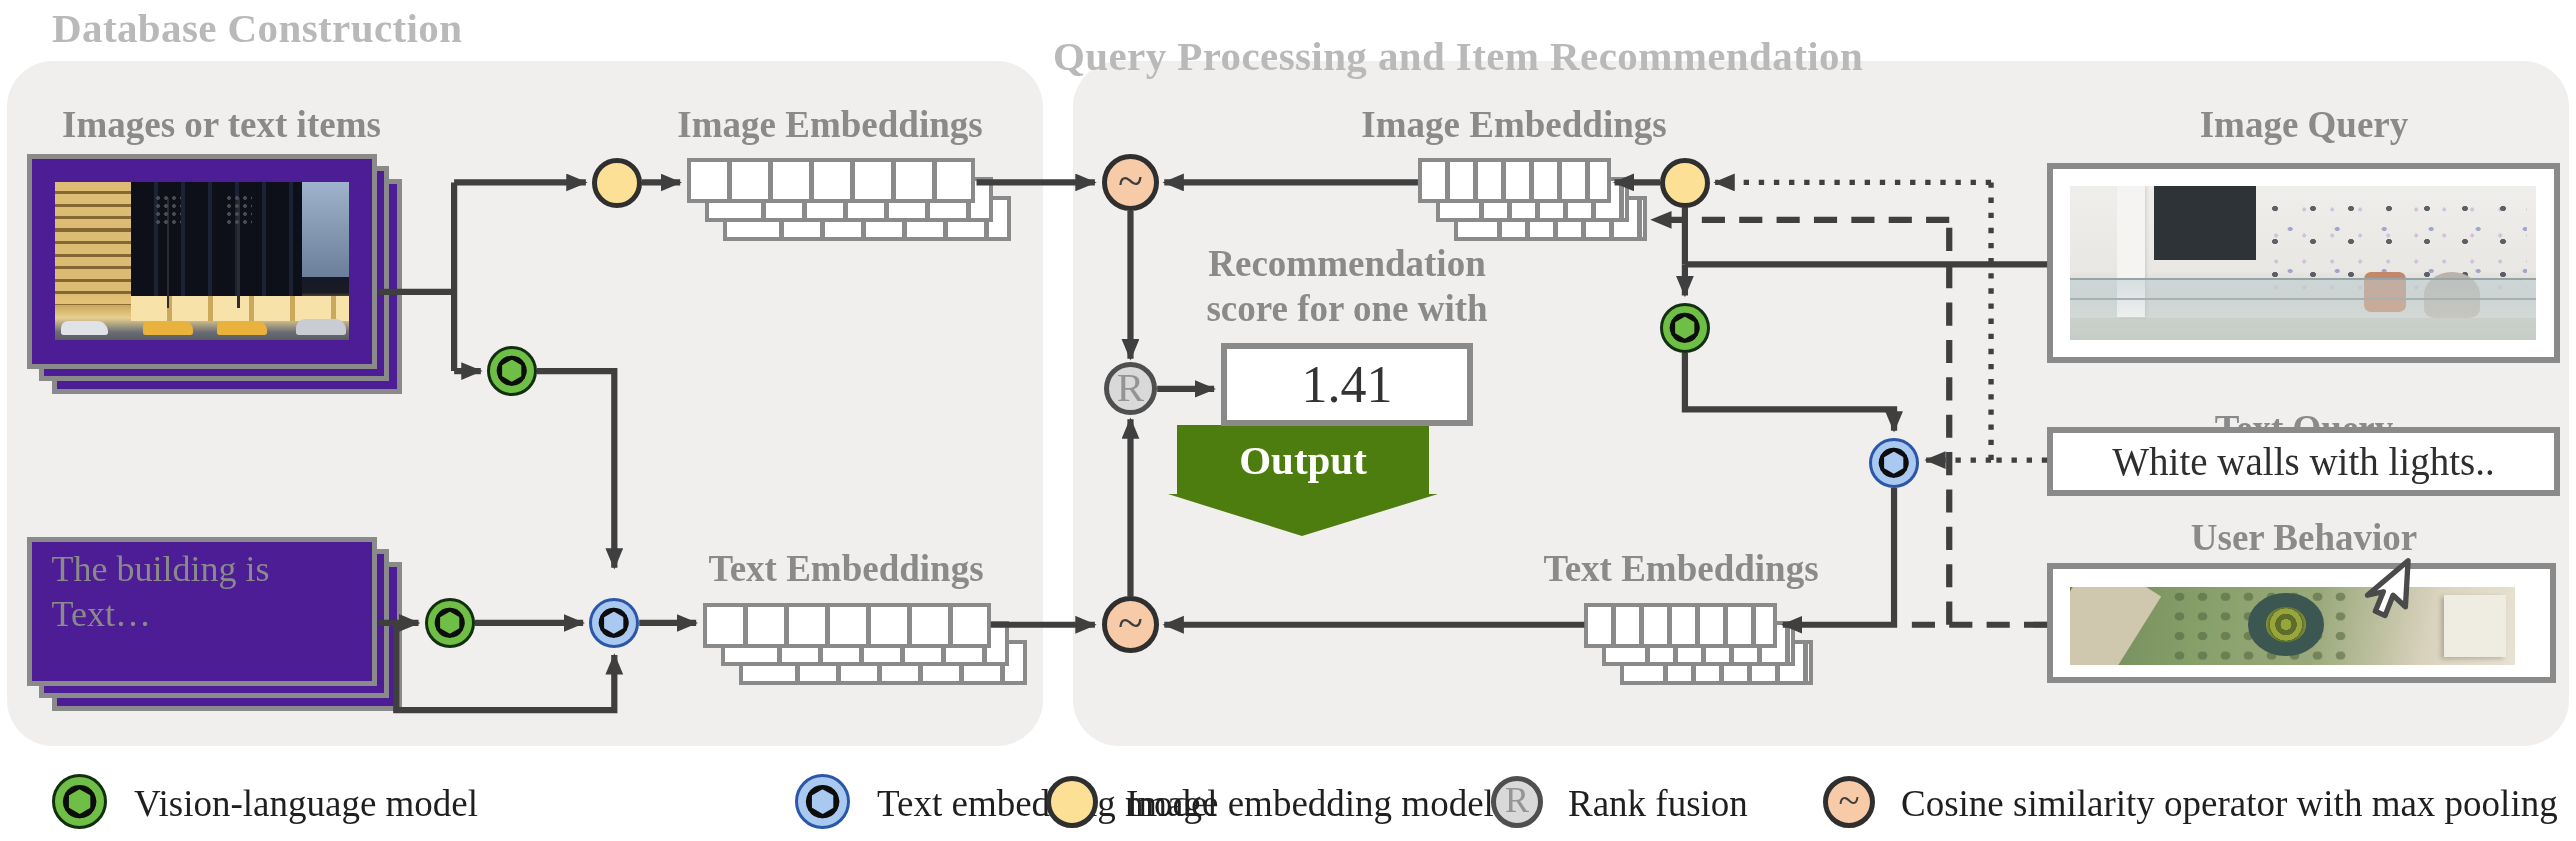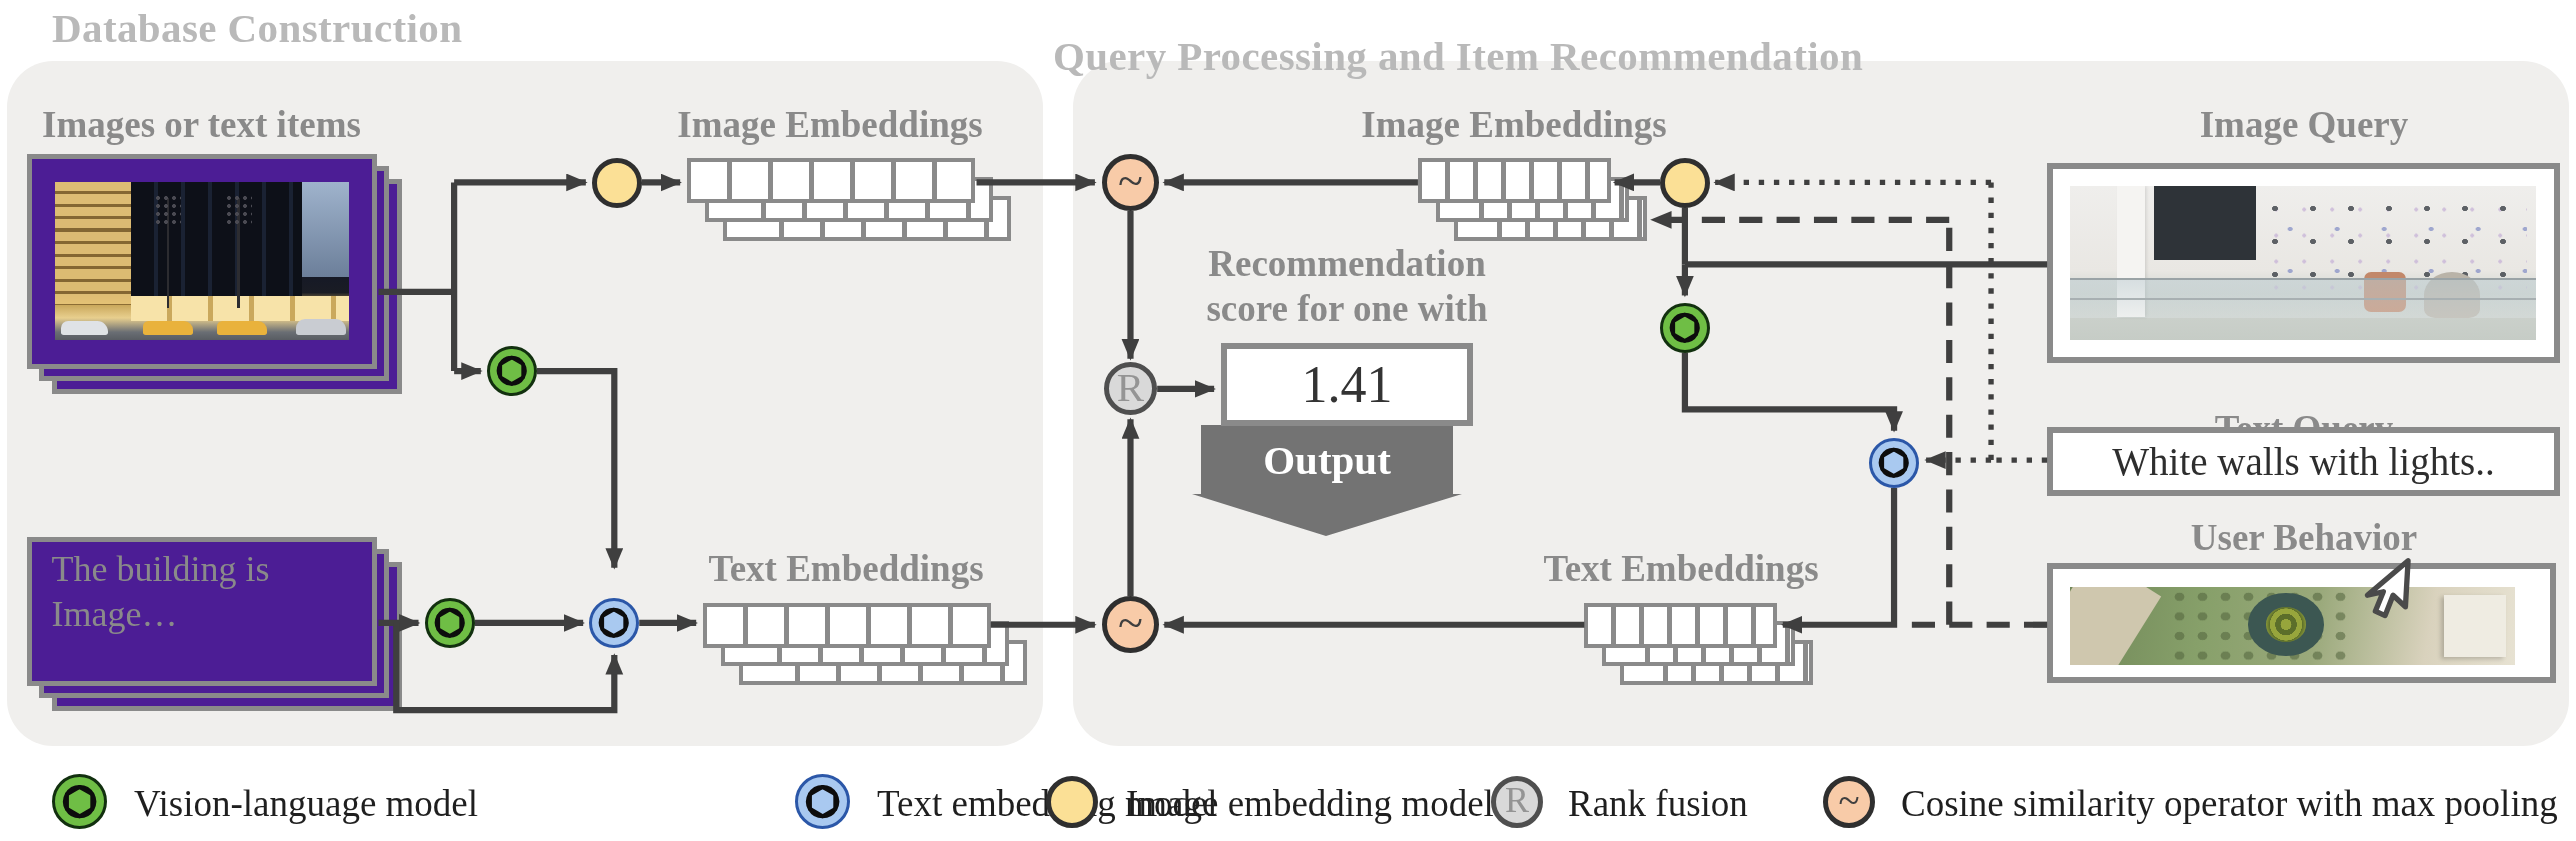--- a/index.html
+++ b/index.html
@@ -36,21 +36,21 @@
 
   
   .logo { position:absolute; border-radius:50%; display:flex; align-items:center; justify-content:center; z-index:6; }
   .logo.green { background:#6fbe45; border:3.6px solid #12300f; }
   .logo.blue  { background:#a9c9f0; border:3.6px solid #2b57a8; }
   .logo svg { width:76%; height:76%; }
 
   .score-box { position:absolute; left:1221px; top:343px; width:252px; height:83px; background:#ffffff;
     border:6.2px solid #8a8a8a; display:flex; align-items:center; justify-content:center;
     font-size:52px; color:#333333; z-index:5; }
-  .output-banner { position:absolute; left:1192px; top:425px; width:270px; height:111px; background:#737373;
+  .output-banner { position:absolute; left:1168px; top:425px; width:270px; height:111px; background:#4d7c0f;
     clip-path:polygon(9px 0, 261px 0, 261px 69px, 270px 69px, 134px 111px, 0 69px, 9px 69px);
     text-align:center; z-index:4; }
   .output-banner div { margin-top:10.7px; font-size:41px; font-weight:bold; color:#ffffff; }
 
   .query-box { position:absolute; background:#ffffff; border:6.2px solid #8a8a8a; z-index:5; }
 
   .photo { position:absolute; overflow:hidden; }
 
   
   .city { background:linear-gradient(180deg,#2a3147 0%,#141827 55%,#1a1c24 70%,#caa85c 78%,#e8cf8e 86%,#6a6e74 95%,#585c62 100%); }
@@ -120,21 +120,21 @@
       </g>
     </defs>
   </svg>
 
   <div class="panel" style="left:7.1px; width:1036px;"></div>
   <div class="panel" style="left:1073px; width:1496px;"></div>
 
   <div class="panel-title" style="left:52px;">Database Construction</div>
   <div class="panel-title" style="left:1053px;margin-top:28px;">Query Processing and Item Recommendation</div>
 
-  <div class="sec-label" style="left:42px; top:103px;font-family:Liberation Serif, serif;">Images or text items</div>
+  <div class="sec-label" style="left:62px; top:103px;font-family:Liberation Serif, serif;">Images or text items</div>
 
   <div>
     <div class="card back2" style="left:52px; top:179px; width:350px; height:215px;"></div>
     <div class="card back1" style="left:39px; top:166px; width:350px; height:215px;"></div>
     <div class="card front" style="left:27px; top:154px; width:350px; height:215px;">
       <div class="photo city" style="left:23px; top:23px; width:294px; height:158px;">
         <div class="tower"></div>
           <div class="glassbldg"></div>
           <div class="sky"></div>
           <div class="shop"></div>
@@ -147,21 +147,21 @@
       </div>
     </div>
   </div>
 
   <div>
     <div class="card back2" style="left:52px; top:562px; width:350px; height:149px;"></div>
     <div class="card back1" style="left:39px; top:549px; width:350px; height:149px;"></div>
     <div class="card front" style="left:27px; top:537px; width:350px; height:149px;">
       <div class="textcard-text" style="left:19.6px; top:5.3px;">
         <div>The building is</div>
-        <div>Image…</div>
+        <div>Text…</div>
       </div>
     </div>
   </div>
 
   <div class="sec-label centered" style="left:830px; top:103px;">Image Embeddings</div>
   <div>
     <div class="strip lg off abs" style="left:723px; top:196px; z-index:1;"></div>
     <div class="strip lg off abs" style="left:705px; top:177px; z-index:2;"></div>
     <div class="strip lg abs" style="left:687px; top:158px; z-index:3;"></div>
   </div>

